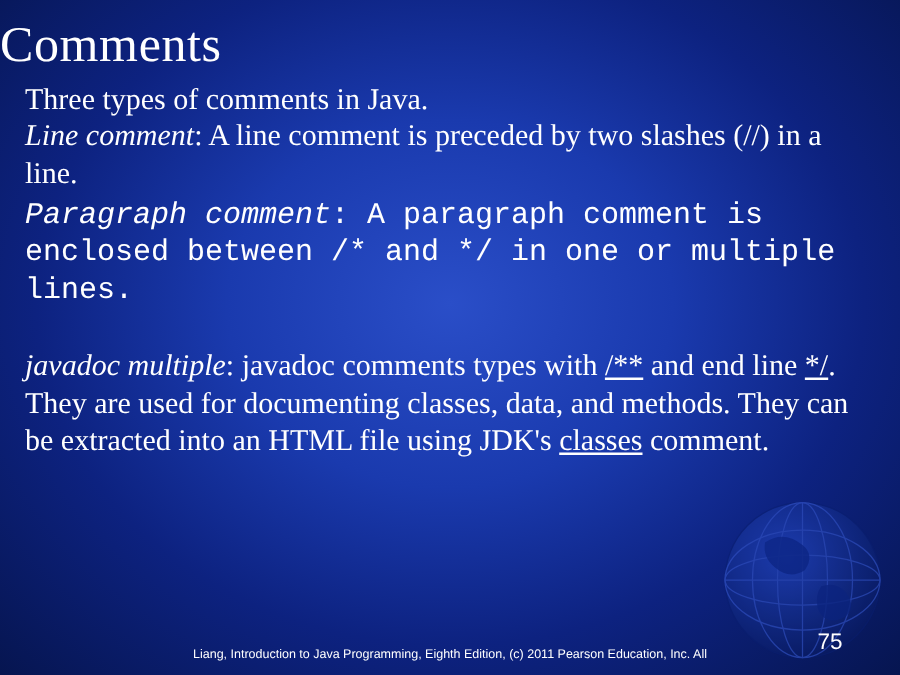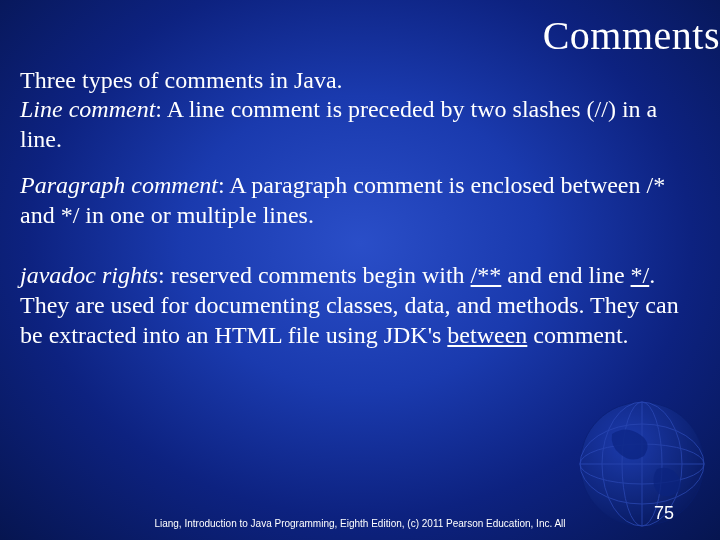--- a/index.html
+++ b/index.html
@@ -4,37 +4,37 @@
 <style>
   * { margin: 0; padding: 0; box-sizing: border-box; }
   html, body { width: 720px; height: 540px; overflow: hidden; }
   body {
     background: radial-gradient(ellipse at 50% 45%, #2a4ec8 0%, #1a3aae 35%, #0d2280 65%, #061550 100%);
     font-family: "Times New Roman", Times, serif;
     color: #fff;
     position: relative;
   }
   .title {
-    text-align: right;
+    text-align: left;
     font-size: 40px;
     font-weight: normal;
     padding-top: 12px;
     letter-spacing: 0.5px;
   }
   .intro {
     font-size: 24px;
     padding: 8px 12px 0 20px;
   }
   .section {
     font-size: 24px;
     line-height: 1.25;
     padding: 0 20px;
   }
   .sec1 { }
-  .sec2 { margin-top: 16px; }
+  .sec2 { margin-top: 4px; font-family: Liberation Mono, monospace; }
   .sec3 { margin-top: 30px; }
   .term { font-style: italic; }
   .uline { text-decoration: underline; }
   .footer {
     position: absolute;
     bottom: 10px;
     left: 0;
     width: 100%;
     text-align: center;
     font-family: Arial, Helvetica, sans-serif;
@@ -86,20 +86,20 @@
 
 <p class="section sec1">
   <span class="term">Line comment</span><span>: A line comment is preceded by two slashes (//) in a line.</span>
 </p>
 
 <p class="section sec2">
   <span class="term">Paragraph comment</span><span>: A paragraph comment is enclosed between /* and */ in one or multiple lines.</span>
 </p>
 
 <p class="section sec3">
-  <span class="term">javadoc rights</span><span>: reserved comments begin with </span><span class="uline">/**</span><span> and end line </span><span class="uline">*/</span><span>. They are used for documenting classes, data, and methods. They can be extracted into an HTML file using JDK's </span><span class="uline">between</span><span> comment.</span>
+  <span class="term">javadoc multiple</span><span>: javadoc comments types with </span><span class="uline">/**</span><span> and end line </span><span class="uline">*/</span><span>. They are used for documenting classes, data, and methods. They can be extracted into an HTML file using JDK's </span><span class="uline">classes</span><span> comment.</span>
 </p>
 
 <div class="footer">
   <div>Liang, Introduction to Java Programming, Eighth Edition, (c) 2011 Pearson Education, Inc. All</div>
 </div>
 
 <div class="pagenum">75</div>
 
 </body></html>

